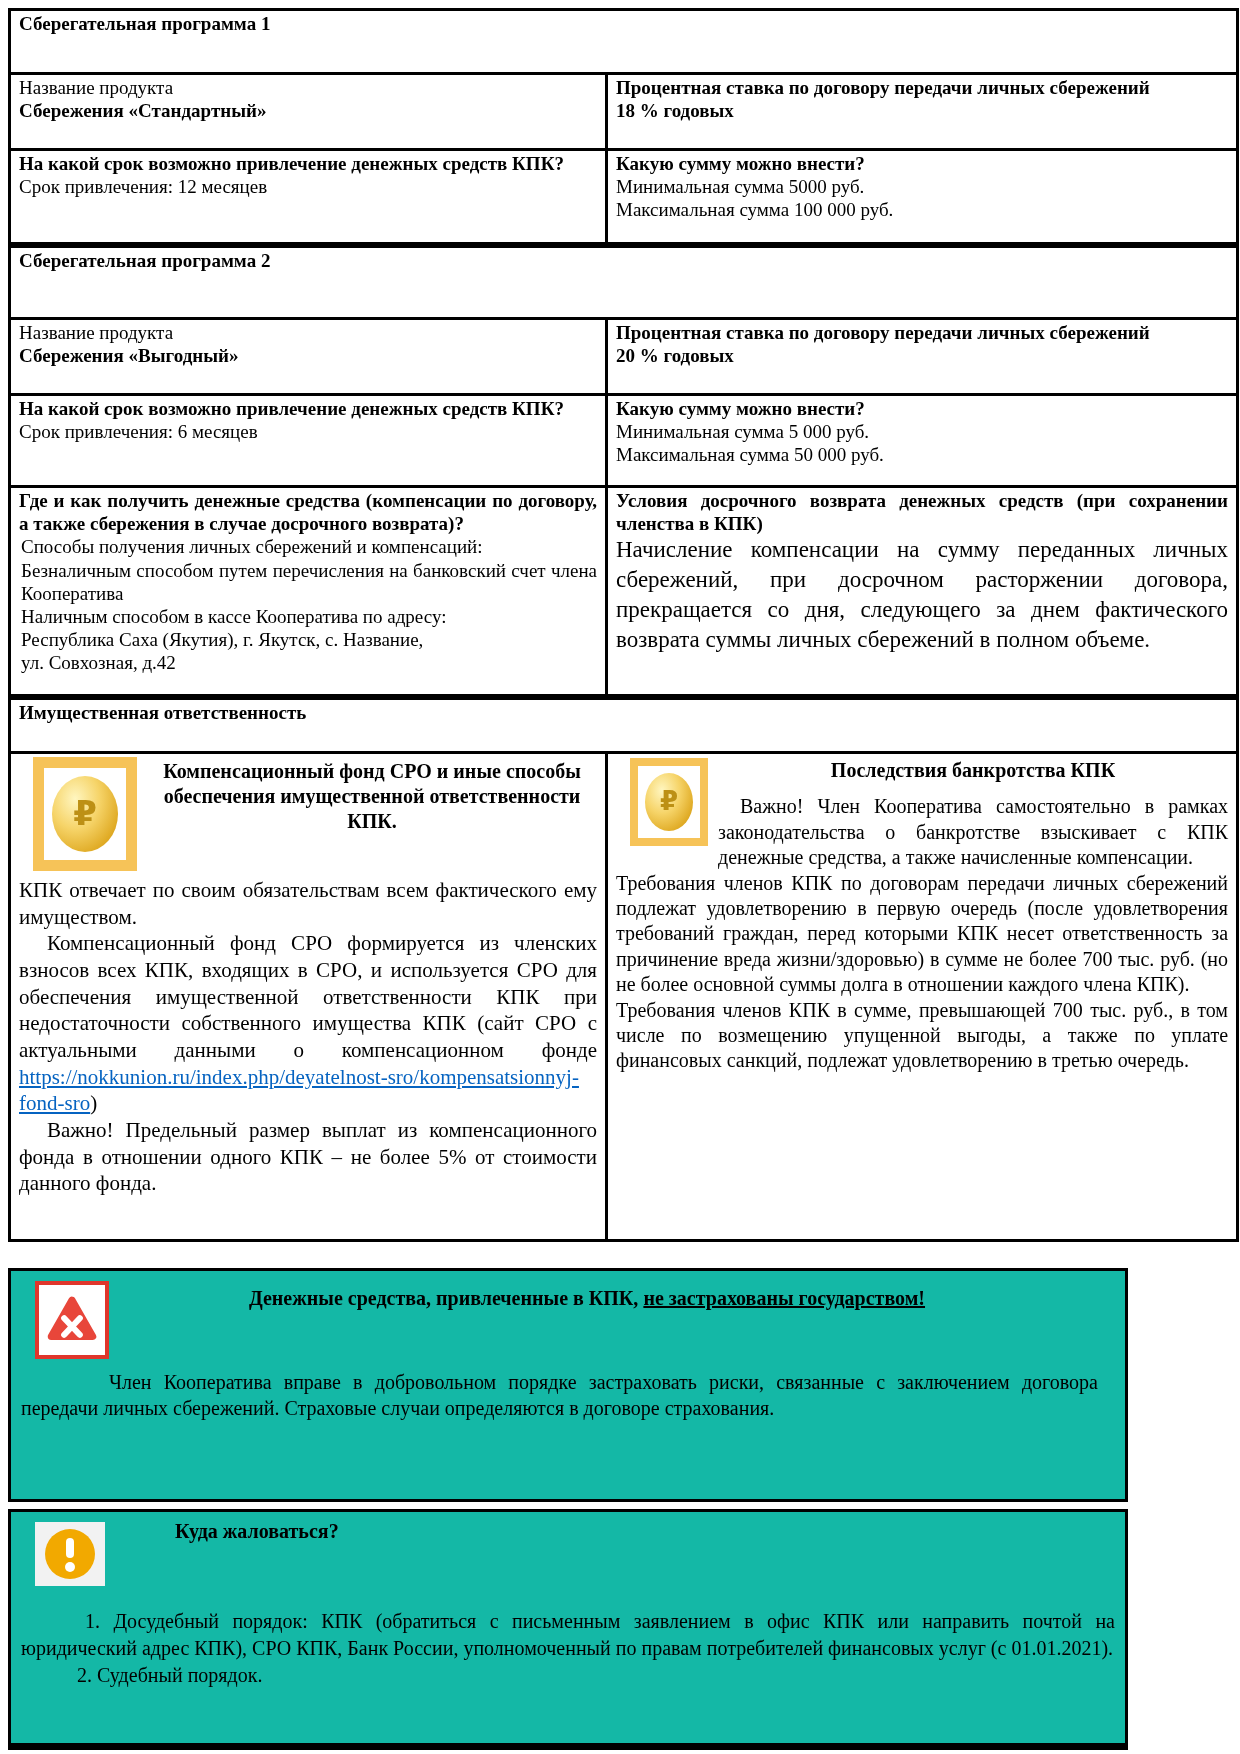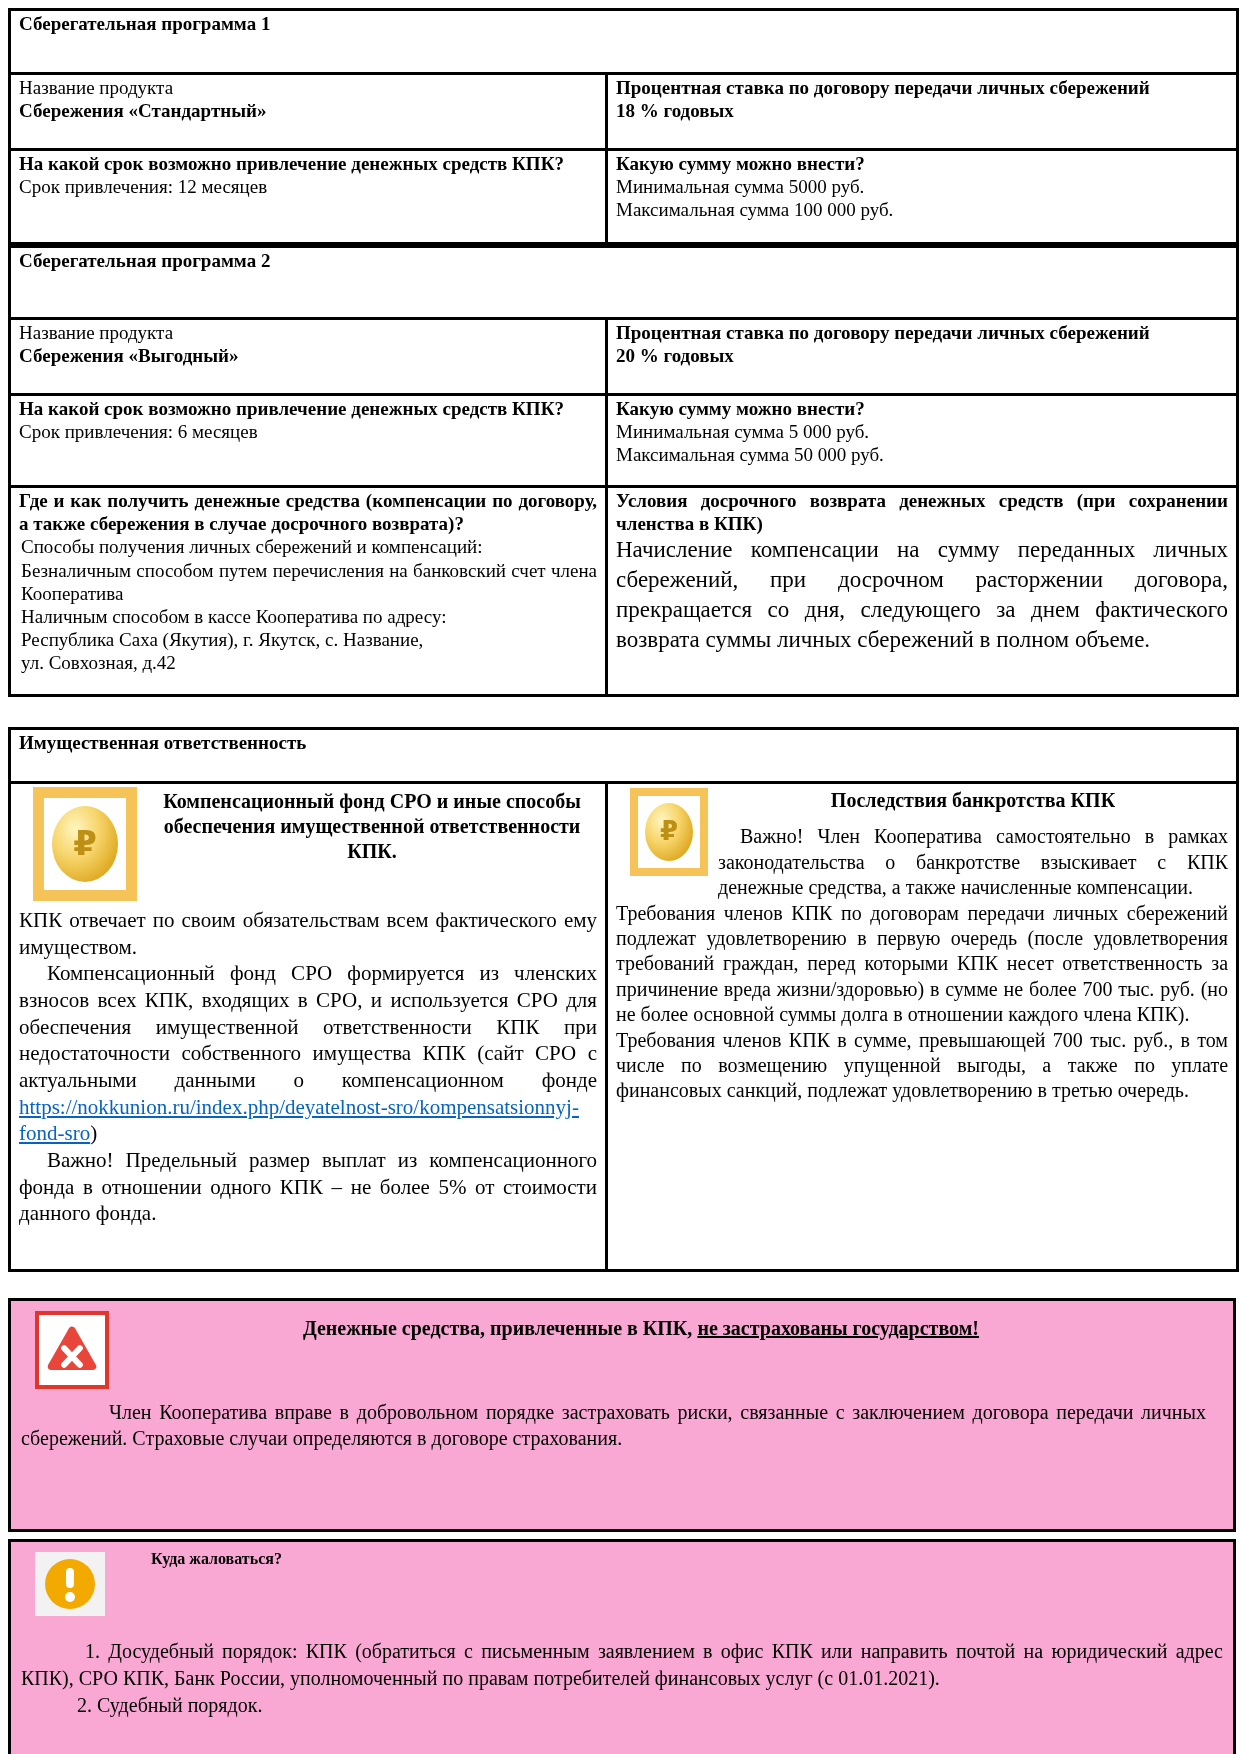--- a/index.html
+++ b/index.html
@@ -9,24 +9,24 @@
     font-family:"Liberation Serif","DejaVu Serif",serif;
     color:#000; background:#fff;
   }
   table.tbl { width:1228px; border-collapse:collapse; table-layout:fixed; }
   .tbl td { border:3px solid #000; vertical-align:top; padding:1px 8px 2px 8px;
             font-size:19px; line-height:1.22; }
   .title-cell { font-weight:bold; font-size:22px; vertical-align:top; }
   .b { font-weight:bold; }
   .just { text-align:justify; }
   .big { font-size:23px; line-height:1.3; }
-  .gap-t3 { margin-top:30px; }
+  .gap-t3 { }
   .gap-box4 { margin-top:26px; }
   .gap-box5 { margin-top:7px; }
-  .box { width:1228px; box-sizing:border-box; border:3px solid #000; background:#f9a8d4; }
+  .box { width:1120px; box-sizing:border-box; border:3px solid #000; background:#14b8a6; }
   .box4 { height:234px; padding:8px 10px; }
   .box5 { height:241px; border-bottom-width:7px; padding:6px 10px; }
 
   
   .cell-pad0 { padding:6px 6px; }
   .icon-head { display:flex; align-items:flex-start; }
   .icon-head .head-txt { flex:1; text-align:center; font-weight:bold; font-size:20px; line-height:1.25; padding:4px 4px; }
   p.par { margin:0; font-size:21px; line-height:1.27; }
   p.par-sm { margin:0; font-size:20px; line-height:1.27; }
   .ind { text-indent:28px; }
@@ -56,21 +56,21 @@
   .excl-dot { position:absolute; left:20px; top:33px; width:10px; height:10px; border-radius:50%; background:#fff; }
 
   a.lnk { color:#0563c1; text-decoration:underline; cursor:pointer; }
   .u { text-decoration:underline; }
 
   .box4 .hd-row { display:flex; align-items:flex-start; }
   .box4 .hd-txt { flex:1; text-align:center; font-weight:bold; font-size:20px; padding-top:8px; padding-right:60px; }
   .box4 .body { margin:10px 17px 0 0; font-size:20px; line-height:1.3; text-indent:88px; }
 
   .box5 .hd-row { display:flex; align-items:flex-start; }
-  .box5 .hd-txt { font-weight:bold; font-size:16px; padding-top:2px; margin-left:36px; }
+  .box5 .hd-txt { font-weight:bold; font-size:20px; padding-top:2px; margin-left:60px; }
   .box5 .body { margin:22px 0 0 0; font-size:20px; line-height:1.35; text-indent:64px; }
   .box5 .body2 { margin:0; font-size:20px; line-height:1.35; text-indent:56px; }
 
   .payout-lines div { padding-left:2px; }
 </style>
 </head>
 <body>
 
 <div class="doc">
 

